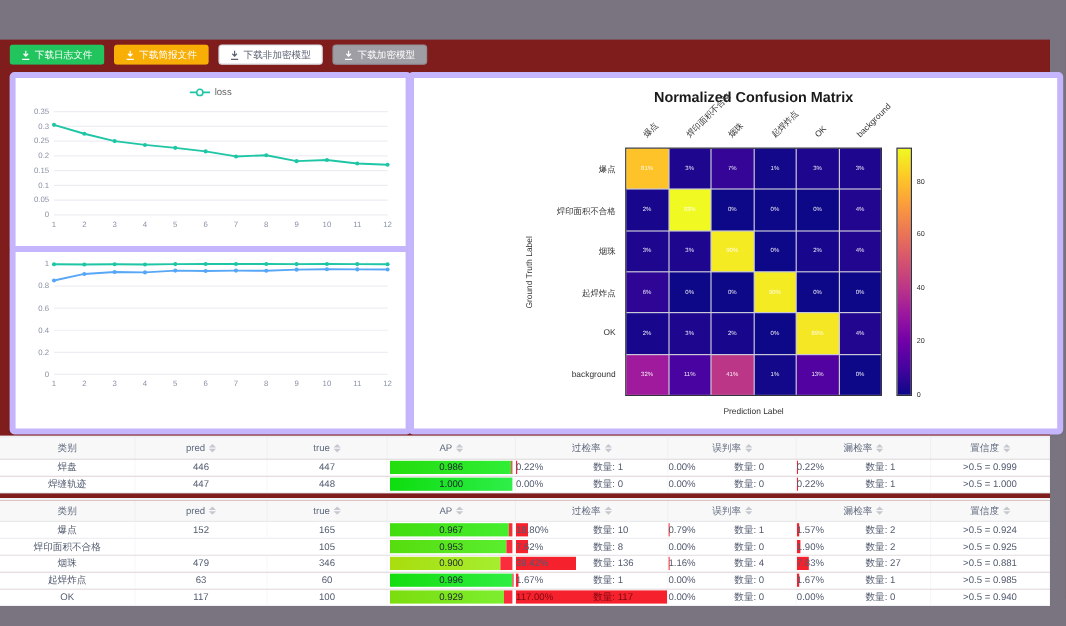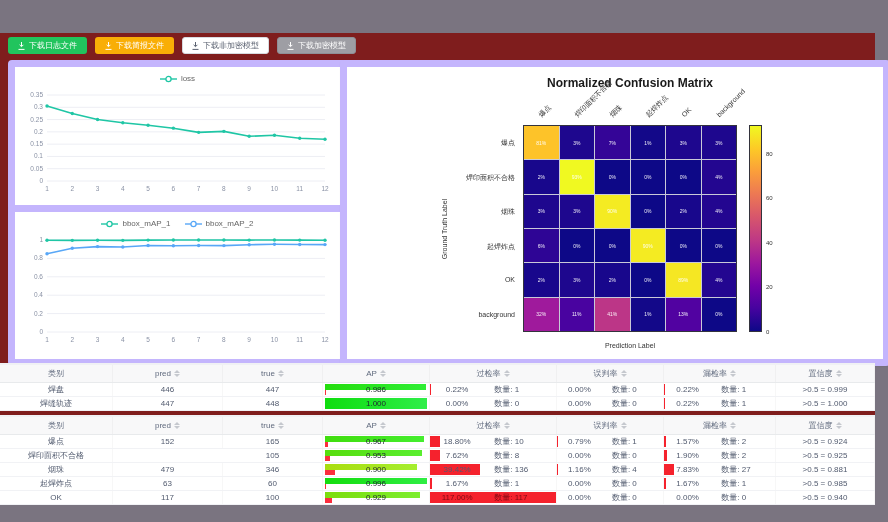--- a/index.html
+++ b/index.html
@@ -14,21 +14,21 @@
   .btn-row{position:absolute;left:8px;top:4px;display:flex;gap:8px;}
   .btn{display:inline-flex;align-items:center;gap:4px;height:17px;padding:0 9px;border-radius:3px;
     font-size:8px;border:1px solid transparent;cursor:pointer;font-family:inherit;line-height:1;}
   .btn.green{background:#21c45d;color:#fff;}
   .btn.orange{background:#f9ae06;color:#fff;}
   .btn.white{background:#fff;color:#5a6170;border-color:#d7dadf;}
   .btn.gray{background:#9e9ea4;color:#fff;border-color:#8f8f96;}
   .dl-icon{display:inline-flex;}
 
   
-  .card{position:absolute;background:#fff;border:7px solid #c4b5fd;border-radius:4px;box-shadow:0 1px 2px rgba(0,0,0,0.04);}
+  .card{position:absolute;background:#fff;border:5px solid #c4b5fd;border-radius:4px;box-shadow:0 1px 2px rgba(0,0,0,0.04);}
   #card-loss{left:8px;top:27px;width:325px;height:141px;}
   #card-map{left:8px;top:172px;width:325px;height:147px;}
   #card-matrix{left:340px;top:27px;width:536px;height:292px;}
   .legend{display:flex;justify-content:center;gap:14px;padding-top:5px;height:13px;align-items:center;}
   .legend-item{display:flex;align-items:center;gap:3px;font-size:8px;color:#666;cursor:pointer;}
   .tick{font-size:6.5px;fill:#8a92a5;}
 
   
   .cm-title{position:absolute;left:176px;top:9px;width:214px;text-align:center;font-size:12px;font-weight:bold;color:#1a1a1a;}
   #cm-grid{position:absolute;display:grid;gap:1px;background:#c9c9d8;border:1px solid #33333d;box-sizing:border-box;}
@@ -49,29 +49,29 @@
   .tr{display:flex;border-bottom:1px solid #f1f2f5;background:#fff;}
   .tr.head{background:#f8f8f9;border-bottom:1px solid #e8eaec;height:17px;}
   .th,.td{display:flex;align-items:center;justify-content:center;font-size:8px;color:#515a6e;
     box-sizing:border-box;border-right:1px solid rgba(0,0,0,0.03);overflow:hidden;}
   .th{color:#606a7e;}
   .tr:not(.head){height:13px;}
   .caret{display:inline-flex;flex-direction:column;gap:1px;margin-left:3px;cursor:pointer;}
   .caret i{display:block;width:0;height:0;border-left:3px solid transparent;border-right:3px solid transparent;}
   .caret .up{border-bottom:3.5px solid #c5c8ce;}
   .caret .dn{border-top:3.5px solid #c5c8ce;}
-  .ap-track{position:relative;display:flex;width:calc(100% - 4px);height:11px;flex-direction:column;}
+  .ap-track{position:relative;display:flex;width:calc(100% - 4px);height:11px;}
   .ap-green{height:100%;}
   .ap-red{height:100%;background:#fb2d3d;}
   .ap-text{position:absolute;left:0;top:0;width:100%;height:100%;display:flex;align-items:center;justify-content:center;
     font-size:8px;color:#1f2430;}
   .rate-cell{position:relative;}
   .rate-bar{position:absolute;left:0;top:1px;bottom:1px;background:#f5222d;}
   .rate-pct,.rate-cnt{position:relative;z-index:1;font-size:8px;}
-  .rate-pct{width:44%;text-align:center;}
+  .rate-pct{width:44%;text-align:left;}
   .rate-cnt{width:50%;text-align:left;padding-left:10px;}
 </style>
 </head>
 <body>
 
 <div class="frame" id="frame-top"></div>
 <div class="frame" id="frame-right"></div>
 <div class="frame" id="frame-bottom"></div>
 
 <div class="page">
@@ -159,36 +159,20 @@
         <circle cx="158.36363636363637" cy="43.17142857142857" r="1.7" fill="#1fc6a5"></circle>
         <circle cx="183.63636363636363" cy="47.348571428571425" r="1.7" fill="#1fc6a5"></circle>
         <circle cx="208.9090909090909" cy="46.36571428571428" r="1.7" fill="#1fc6a5"></circle>
         <circle cx="234.1818181818182" cy="51.28" r="1.7" fill="#1fc6a5"></circle>
         <circle cx="259.4545454545455" cy="50.29714285714285" r="1.7" fill="#1fc6a5"></circle>
         <circle cx="284.72727272727275" cy="53.245714285714286" r="1.7" fill="#1fc6a5"></circle>
         <circle cx="310" cy="54.22857142857143" r="1.7" fill="#1fc6a5"></circle>
       </svg>
     </div>
   <div class="card" id="card-map">
-      <div class="legend">
-        <div class="legend-item">
-          <svg width="18" height="8">
-            <line x1="0" y1="4" x2="17" y2="4" stroke="#1fc6a5" stroke-width="1.4"></line>
-            <circle cx="8.5" cy="4" r="2.6" fill="#fff" stroke="#1fc6a5" stroke-width="1.3"></circle>
-          </svg>
-          <span>bbox_mAP_1</span>
-        </div>
-        <div class="legend-item">
-          <svg width="18" height="8">
-            <line x1="0" y1="4" x2="17" y2="4" stroke="#58a7f7" stroke-width="1.4"></line>
-            <circle cx="8.5" cy="4" r="2.6" fill="#fff" stroke="#58a7f7" stroke-width="1.3"></circle>
-          </svg>
-          <span>bbox_mAP_2</span>
-        </div>
-      </div>
       <svg width="323" height="124" style="display:block">
         <line x1="32" y1="102" x2="310" y2="102" stroke="#edeef4" stroke-width="1"></line>
         <text x="28" y="104" text-anchor="end" class="tick">0</text>
         <line x1="32" y1="83.6" x2="310" y2="83.6" stroke="#edeef4" stroke-width="1"></line>
         <text x="28" y="85.6" text-anchor="end" class="tick">0.2</text>
         <line x1="32" y1="65.19999999999999" x2="310" y2="65.19999999999999" stroke="#edeef4" stroke-width="1"></line>
         <text x="28" y="67.19999999999999" text-anchor="end" class="tick">0.4</text>
         <line x1="32" y1="46.800000000000004" x2="310" y2="46.800000000000004" stroke="#edeef4" stroke-width="1"></line>
         <text x="28" y="48.800000000000004" text-anchor="end" class="tick">0.6</text>
         <line x1="32" y1="28.39999999999999" x2="310" y2="28.39999999999999" stroke="#edeef4" stroke-width="1"></line>

